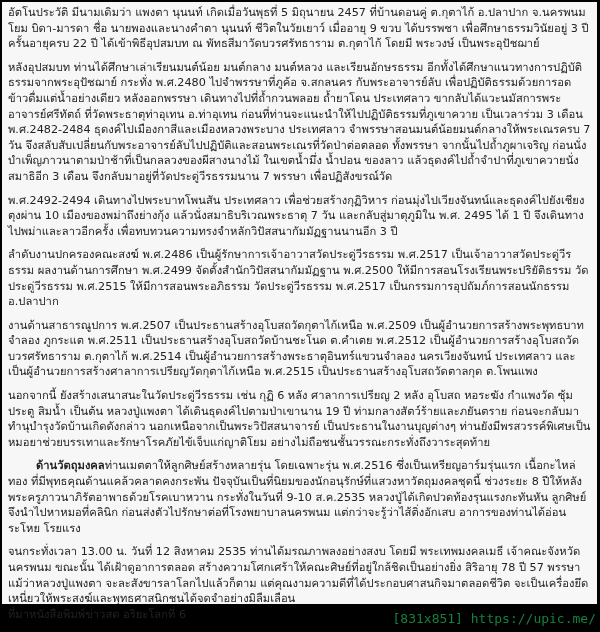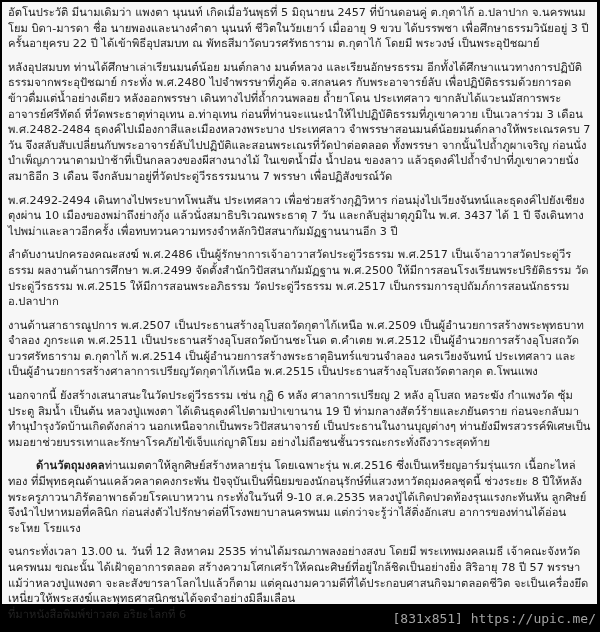--- a/index.html
+++ b/index.html
@@ -7,31 +7,31 @@
   .panel {
     position:absolute; left:2px; top:2px; width:595px; height:602px;
     background:#f7f7f7; box-sizing:border-box; padding:3px 6px 0 6px;
     font-family:"DejaVu Sans", sans-serif; font-size:11.2px; line-height:15.6px; color:#222;
   }
   .title { font-weight:bold; text-decoration:underline; margin:0; }
   p { margin:0 0 8px 0; }
   p.first { margin-bottom:8px; }
   .bold { font-weight:bold;margin-left:28px; }
   .footer {
-    position:absolute; right:4px; bottom:6px; color:#a3a3a3;
+    position:absolute; right:4px; bottom:6px; color:#15803d;
     font-family:"DejaVu Sans Mono", monospace; font-size:13px; letter-spacing:0px;
   }
 </style>
 </head>
 <body>
 
 <div class="panel">
   <p class="first">อัตโนประวัติ มีนามเดิมว่า แพงตา นุนนท์ เกิดเมื่อวันพุธที่ 5 มิถุนายน 2457 ที่บ้านดอนคู่ ต.กุตาไก้ อ.ปลาปาก จ.นครพนม โยม บิดา-มารดา ชื่อ นายพองและนางคำตา นุนนท์ ชีวิตในวัยเยาว์ เมื่ออายุ 9 ขวบ ได้บรรพชา เพื่อศึกษาธรรมวินัยอยู่ 3 ปี ครั้นอายุครบ 22 ปี ได้เข้าพิธีอุปสมบท ณ พัทธสีมาวัดบวรศรัทธาราม ต.กุตาไก้ โดยมี พระวงษ์ เป็นพระอุปัชฌาย์</p>
   <p>หลังอุปสมบท ท่านได้ศึกษาเล่าเรียนมนต์น้อย มนต์กลาง มนต์หลวง และเรียนอักษรธรรม อีกทั้งได้ศึกษาแนวทางการปฏิบัติธรรมจากพระอุปัชฌาย์ กระทั่ง พ.ศ.2480 ไปจำพรรษาที่ภูค้อ จ.สกลนคร กับพระอาจารย์ลับ เพื่อปฏิบัติธรรมด้วยการอดข้าวดื่มแต่น้ำอย่างเดียว หลังออกพรรษา เดินทางไปที่ถ้ำกวนพลอย ถ้ำยาโดน ประเทศลาว ขากลับได้แวะนมัสการพระอาจารย์ศรีทัตถ์ ที่วัดพระธาตุท่าอุเทน อ.ท่าอุเทน ก่อนที่ท่านจะแนะนำให้ไปปฏิบัติธรรมที่ภูเขาควาย เป็นเวลาร่วม 3 เดือน พ.ศ.2482-2484 ธุดงค์ไปเมืองกาสีและเมืองหลวงพระบาง ประเทศลาว จำพรรษาสอนมนต์น้อยมนต์กลางให้พระเณรครบ 7 วัน จึงสลับสับเปลี่ยนกับพระอาจารย์ลับไปปฏิบัติและสอนพระเณรที่วัดป่าต่อตลอด ทั้งพรรษา จากนั้นไปถ้ำภูผาเจริญ ก่อนนั่งบำเพ็ญภาวนาตามป่าช้าที่เป็นกลลวงของผีสางนางไม้ ในเขตน้ำมึ่ง น้ำปอน ของลาว แล้วธุดงค์ไปถ้ำจำปาที่ภูเขาควายนั่งสมาธิอีก 3 เดือน จึงกลับมาอยู่ที่วัดประดู่วีรธรรมนาน 7 พรรษา เพื่อปฏิสังขรณ์วัด</p>
-  <p>พ.ศ.2492-2494 เดินทางไปพระบาทโพนสัน ประเทศลาว เพื่อช่วยสร้างกุฏิวิหาร ก่อนมุ่งไปเวียงจันทน์และธุดงค์ไปยังเชียงตุงผ่าน 10 เมืองของพม่าถึงย่างกุ้ง แล้วนั่งสมาธิบริเวณพระธาตุ 7 วัน และกลับสู่มาตุภูมิใน พ.ศ. 3437 ได้ 1 ปี จึงเดินทางไปพม่าและลาวอีกครั้ง เพื่อทบทวนความทรงจำหลักวิปัสสนากัมมัฏฐานนานอีก 3 ปี</p>
+  <p>พ.ศ.2492-2494 เดินทางไปพระบาทโพนสัน ประเทศลาว เพื่อช่วยสร้างกุฏิวิหาร ก่อนมุ่งไปเวียงจันทน์และธุดงค์ไปยังเชียงตุงผ่าน 10 เมืองของพม่าถึงย่างกุ้ง แล้วนั่งสมาธิบริเวณพระธาตุ 7 วัน และกลับสู่มาตุภูมิใน พ.ศ. 2495 ได้ 1 ปี จึงเดินทางไปพม่าและลาวอีกครั้ง เพื่อทบทวนความทรงจำหลักวิปัสสนากัมมัฏฐานนานอีก 3 ปี</p>
   <p>ลำดับงานปกครองคณะสงฆ์ พ.ศ.2486 เป็นผู้รักษาการเจ้าอาวาสวัดประดู่วีรธรรม พ.ศ.2517 เป็นเจ้าอาวาสวัดประดู่วีรธรรม ผลงานด้านการศึกษา พ.ศ.2499 จัดตั้งสำนักวิปัสสนากัมมัฏฐาน พ.ศ.2500 ให้มีการสอนโรงเรียนพระปริยัติธรรม วัดประดู่วีรธรรม พ.ศ.2515 ให้มีการสอนพระอภิธรรม วัดประดู่วีรธรรม พ.ศ.2517 เป็นกรรมการอุปถัมภ์การสอนนักธรรม อ.ปลาปาก</p>
   <p>งานด้านสาธารณูปการ พ.ศ.2507 เป็นประธานสร้างอุโบสถวัดกุตาไก้เหนือ พ.ศ.2509 เป็นผู้อำนวยการสร้างพระพุทธบาทจำลอง ภูกระแต พ.ศ.2511 เป็นประธานสร้างอุโบสถวัดบ้านชะโนด ต.คำเตย พ.ศ.2512 เป็นผู้อำนวยการสร้างอุโบสถวัดบวรศรัทธาราม ต.กุตาไก้ พ.ศ.2514 เป็นผู้อำนวยการสร้างพระธาตุอินทร์แขวนจำลอง นครเวียงจันทน์ ประเทศลาว และเป็นผู้อำนวยการสร้างศาลาการเปรียญวัดกุตาไก้เหนือ พ.ศ.2515 เป็นประธานสร้างอุโบสถวัดตาลกุด ต.โพนแพง</p>
   <p>นอกจากนี้ ยังสร้างเสนาสนะในวัดประดู่วีรธรรม เช่น กุฏิ 6 หลัง ศาลาการเปรียญ 2 หลัง อุโบสถ หอระฆัง กำแพงวัด ซุ้มประตู สิมน้ำ เป็นต้น หลวงปู่แพงตา ได้เดินธุดงค์ไปตามป่าเขานาน 19 ปี ท่ามกลางสัตว์ร้ายและภยันตราย ก่อนจะกลับมาทำนุบำรุงวัดบ้านเกิดดังกล่าว นอกเหนือจากเป็นพระวิปัสสนาจารย์ เป็นประธานในงานบุญต่างๆ ท่านยังมีพรสวรรค์พิเศษเป็นหมอยาช่วยบรรเทาและรักษาโรคภัยไข้เจ็บแก่ญาติโยม อย่างไม่ถือชนชั้นวรรณะกระทั่งถึงวาระสุดท้าย</p>
   <p><span class="bold">ด้านวัตถุมงคล</span><span>ท่านเมตตาให้ลูกศิษย์สร้างหลายรุ่น โดยเฉพาะรุ่น พ.ศ.2516 ซึ่งเป็นเหรียญอาร์มรุ่นแรก เนื้อกะไหล่ทอง ที่มีพุทธคุณด้านแคล้วคลาดคงกระพัน ปัจจุบันเป็นที่นิยมของนักอนุรักษ์ที่แสวงหาวัตถุมงคลชุดนี้ ช่วงระยะ 8 ปีให้หลัง พระครูภาวนาภิรัตอาพาธด้วยโรคเบาหวาน กระทั่งในวันที่ 9-10 ส.ค.2535 หลวงปู่ได้เกิดปวดท้องรุนแรงกะทันหัน ลูกศิษย์จึงนำไปหาหมอที่คลินิก ก่อนส่งตัวไปรักษาต่อที่โรงพยาบาลนครพนม แต่กว่าจะรู้ว่าไส้ติ่งอักเสบ อาการของท่านได้อ่อนระโหย โรยแรง</span></p>
   <div>จนกระทั่งเวลา 13.00 น. วันที่ 12 สิงหาคม 2535 ท่านได้มรณภาพลงอย่างสงบ โดยมี พระเทพมงคลเมธี เจ้าคณะจังหวัดนครพนม ขณะนั้น ได้เฝ้าดูอาการตลอด สร้างความโศกเศร้าให้คณะศิษย์ที่อยู่ใกล้ชิดเป็นอย่างยิ่ง สิริอายุ 78 ปี 57 พรรษา แม้ว่าหลวงปู่แพงตา จะละสังขารลาโลกไปแล้วก็ตาม แต่คุณงามความดีที่ได้ประกอบศาสนกิจมาตลอดชีวิต จะเป็นเครื่องยึดเหนี่ยวให้พระสงฆ์และพุทธศาสนิกชนได้จดจำอย่างมิลืมเลือน</div>
   <div>ที่มาหนังสือพิมพ์ข่าวสด อริยะโลกที่ 6</div>
 </div>
 
 <div class="footer">[831x851] https://upic.me/</div>
 

